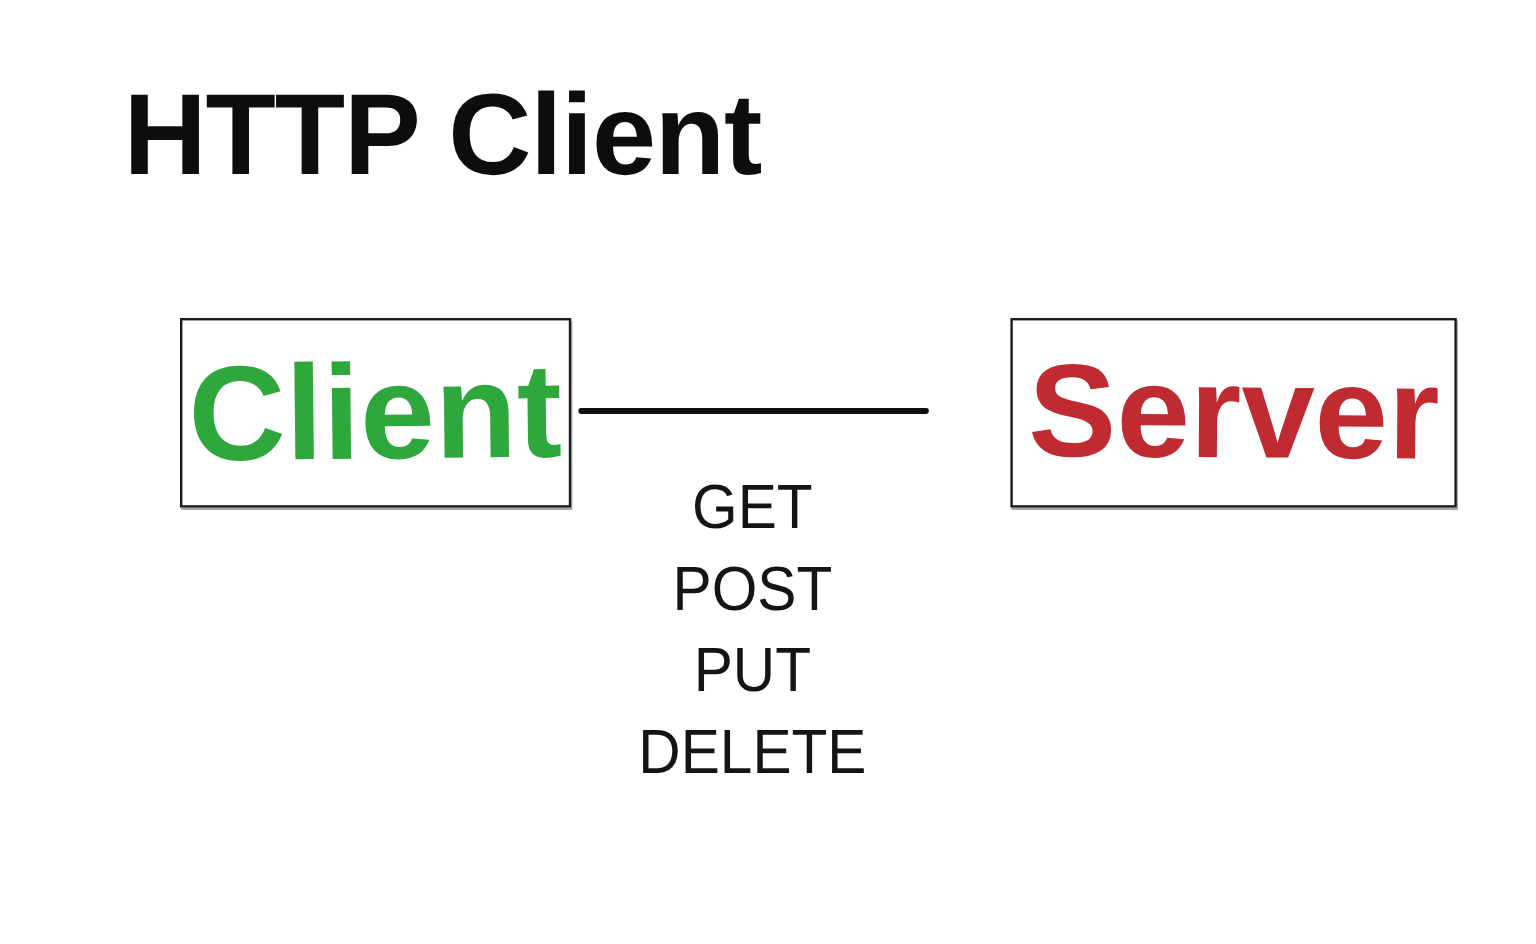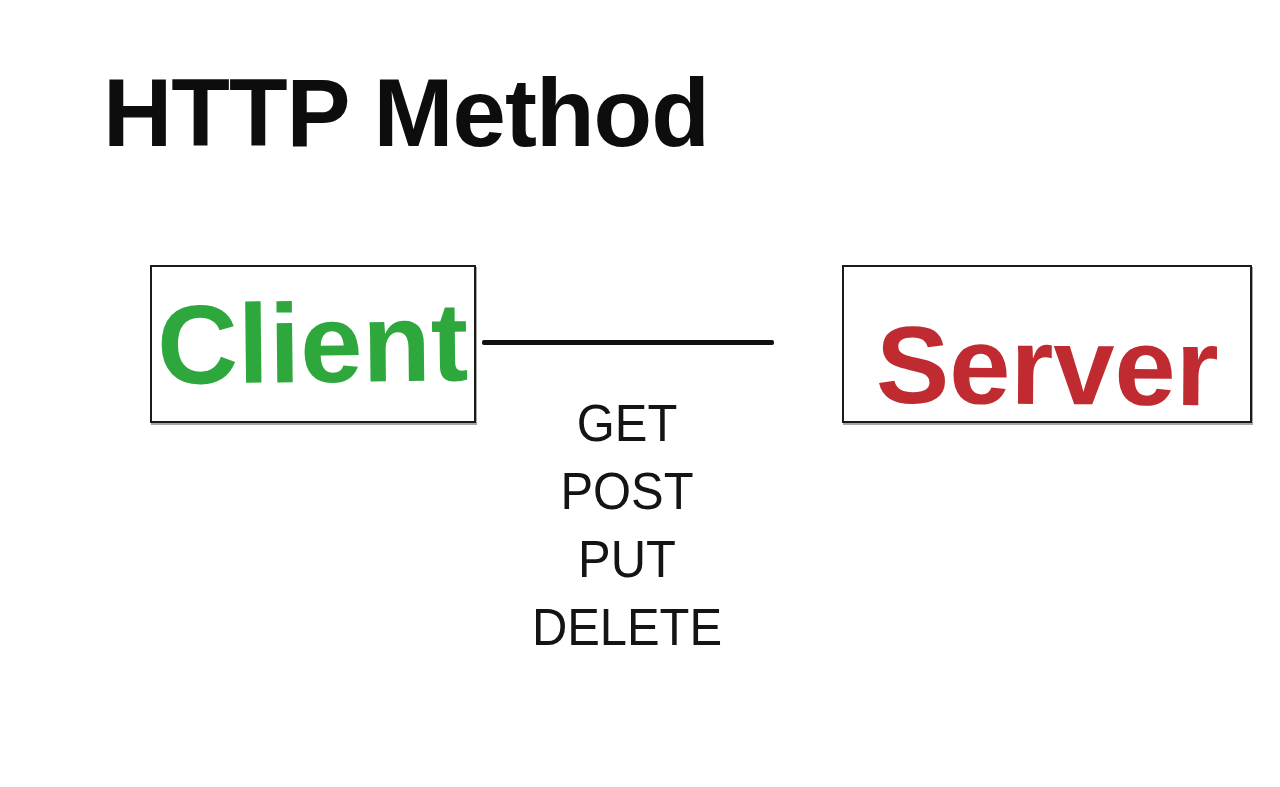--- a/index.html
+++ b/index.html
@@ -29,21 +29,21 @@
     background: #ffffff;
     border: 2px solid #1b1b1b;
     box-shadow: 1px 2px 0 rgba(0,0,0,0.35);
     display: flex;
     align-items: center;
     justify-content: center;
     overflow: visible;
     margin-left: 34px;
   }
   .client-box { left: 116px; width: 326px; }
-  .server-box { left: 808px; width: 410px; align-items: flex-end; }
+  .server-box { left: 808px; width: 372px; }
   .node-label {
     font-weight: bold;
     white-space: nowrap;
     line-height: 1;
   }
   .client-label { font-size: 112px; transform: rotate(-0.6deg); }
   .server-label { font-size: 110px; transform: rotate(0.4deg); }
   .connector {
     position: absolute;
     left: 482px;
@@ -66,21 +66,21 @@
     transform: scaleX(0.94);
     transform-origin: center top;
   }
   .method-item { white-space: nowrap; }
 </style>
 </head>
 <body>
 
 <div class="canvas">
 
-  <div class="title">HTTP Method</div>
+  <div class="title">HTTP Client</div>
 
   <div class="node-box client-box">
     <span class="node-label client-label" style="color: rgb(46, 168, 60);">Client</span>
   </div>
 
   <div class="connector"></div>
 
   <div class="node-box server-box">
     <span class="node-label server-label" style="color: rgb(191, 43, 48);">Server</span>
   </div>

